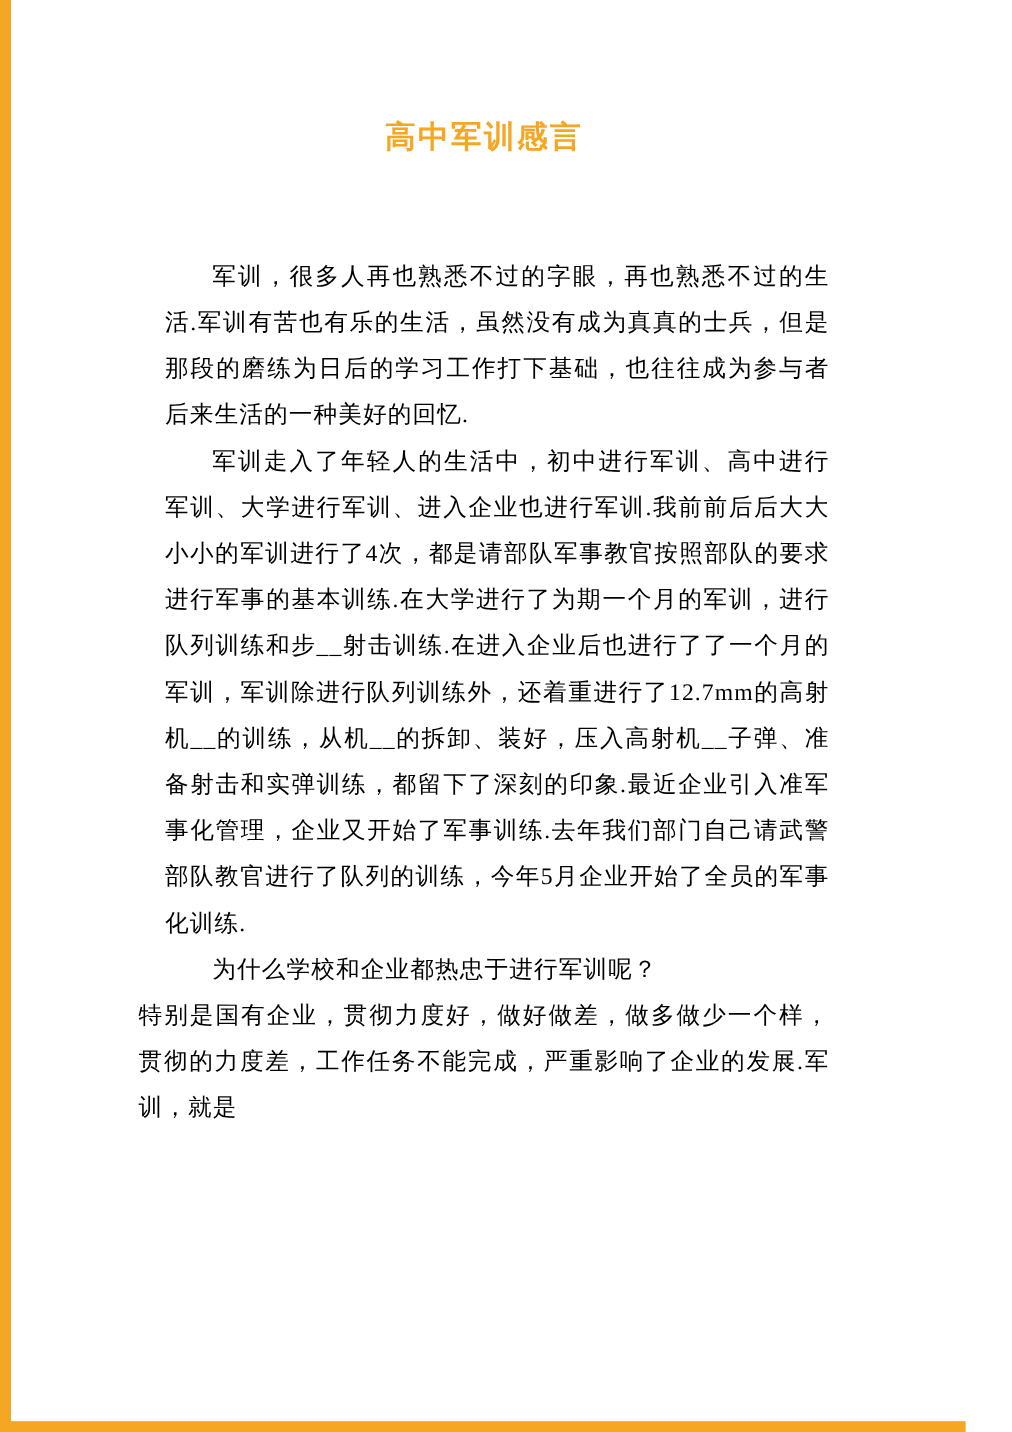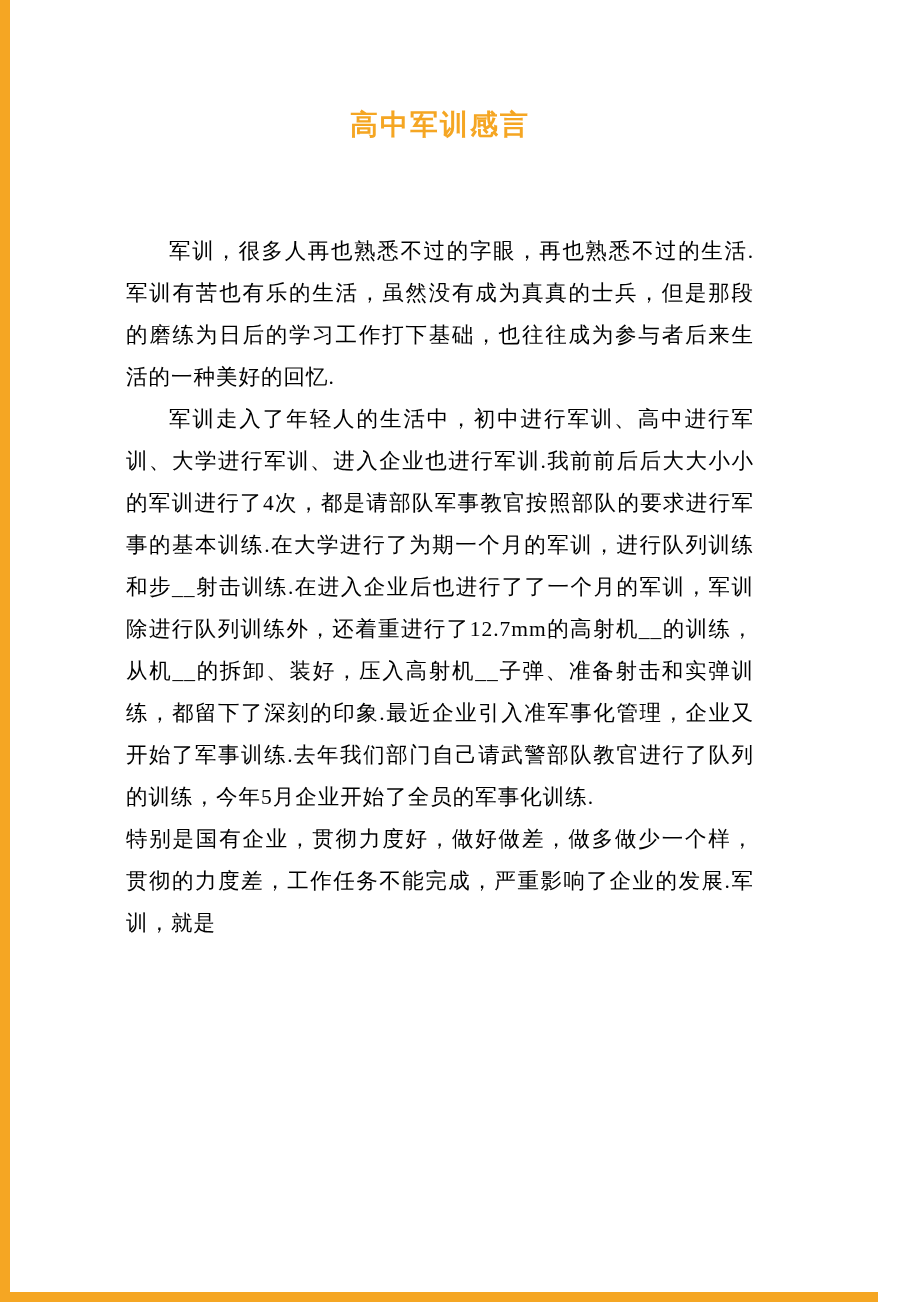--- a/index.html
+++ b/index.html
@@ -38,21 +38,21 @@
     letter-spacing: 2px;
   }
   .para {
     margin: 0;
     font-size: 21.5px;
     line-height: 42px;
     letter-spacing: 1px;
     text-align: justify;
     text-justify: inter-ideograph;
   }
-  .para.indent { text-indent: 2em; }
+  .para.indent { text-indent: 2em; margin-left: 24px; }
   .page-footer {
     position: absolute;
     left: 0; bottom: 46px;
     width: 100%;
     text-align: center;
     color: #000000;
   }
   .page-num-current {
     font-size: 25px;
     font-weight: bold;
@@ -72,19 +72,20 @@
   <div class="accent-bar-left"></div>
   <div class="accent-bar-bottom"></div>
 
   <div class="content">
     <h1 class="doc-title">高中军训感言</h1>
 
     <p class="para indent">军训，很多人再也熟悉不过的字眼，再也熟悉不过的生活.军训有苦也有乐的生活，虽然没有成为真真的士兵，但是那段的磨练为日后的学习工作打下基础，也往往成为参与者后来生活的一种美好的回忆.</p>
 
     <p class="para indent">军训走入了年轻人的生活中，初中进行军训、高中进行军训、大学进行军训、进入企业也进行军训.我前前后后大大小小的军训进行了4次，都是请部队军事教官按照部队的要求进行军事的基本训练.在大学进行了为期一个月的军训，进行队列训练和步__射击训练.在进入企业后也进行了了一个月的军训，军训除进行队列训练外，还着重进行了12.7mm的高射机__的训练，从机__的拆卸、装好，压入高射机__子弹、准备射击和实弹训练，都留下了深刻的印象.最近企业引入准军事化管理，企业又开始了军事训练.去年我们部门自己请武警部队教官进行了队列的训练，今年5月企业开始了全员的军事化训练.</p>
 
+    <p class="para indent">为什么学校和企业都热忠于进行军训呢？</p>
 
 
 
     <p class="para">特别是国有企业，贯彻力度好，做好做差，做多做少一个样，贯彻的力度差，工作任务不能完成，严重影响了企业的发展.军训，就是</p>
   </div>
 
 </div>
 
 </body></html>

